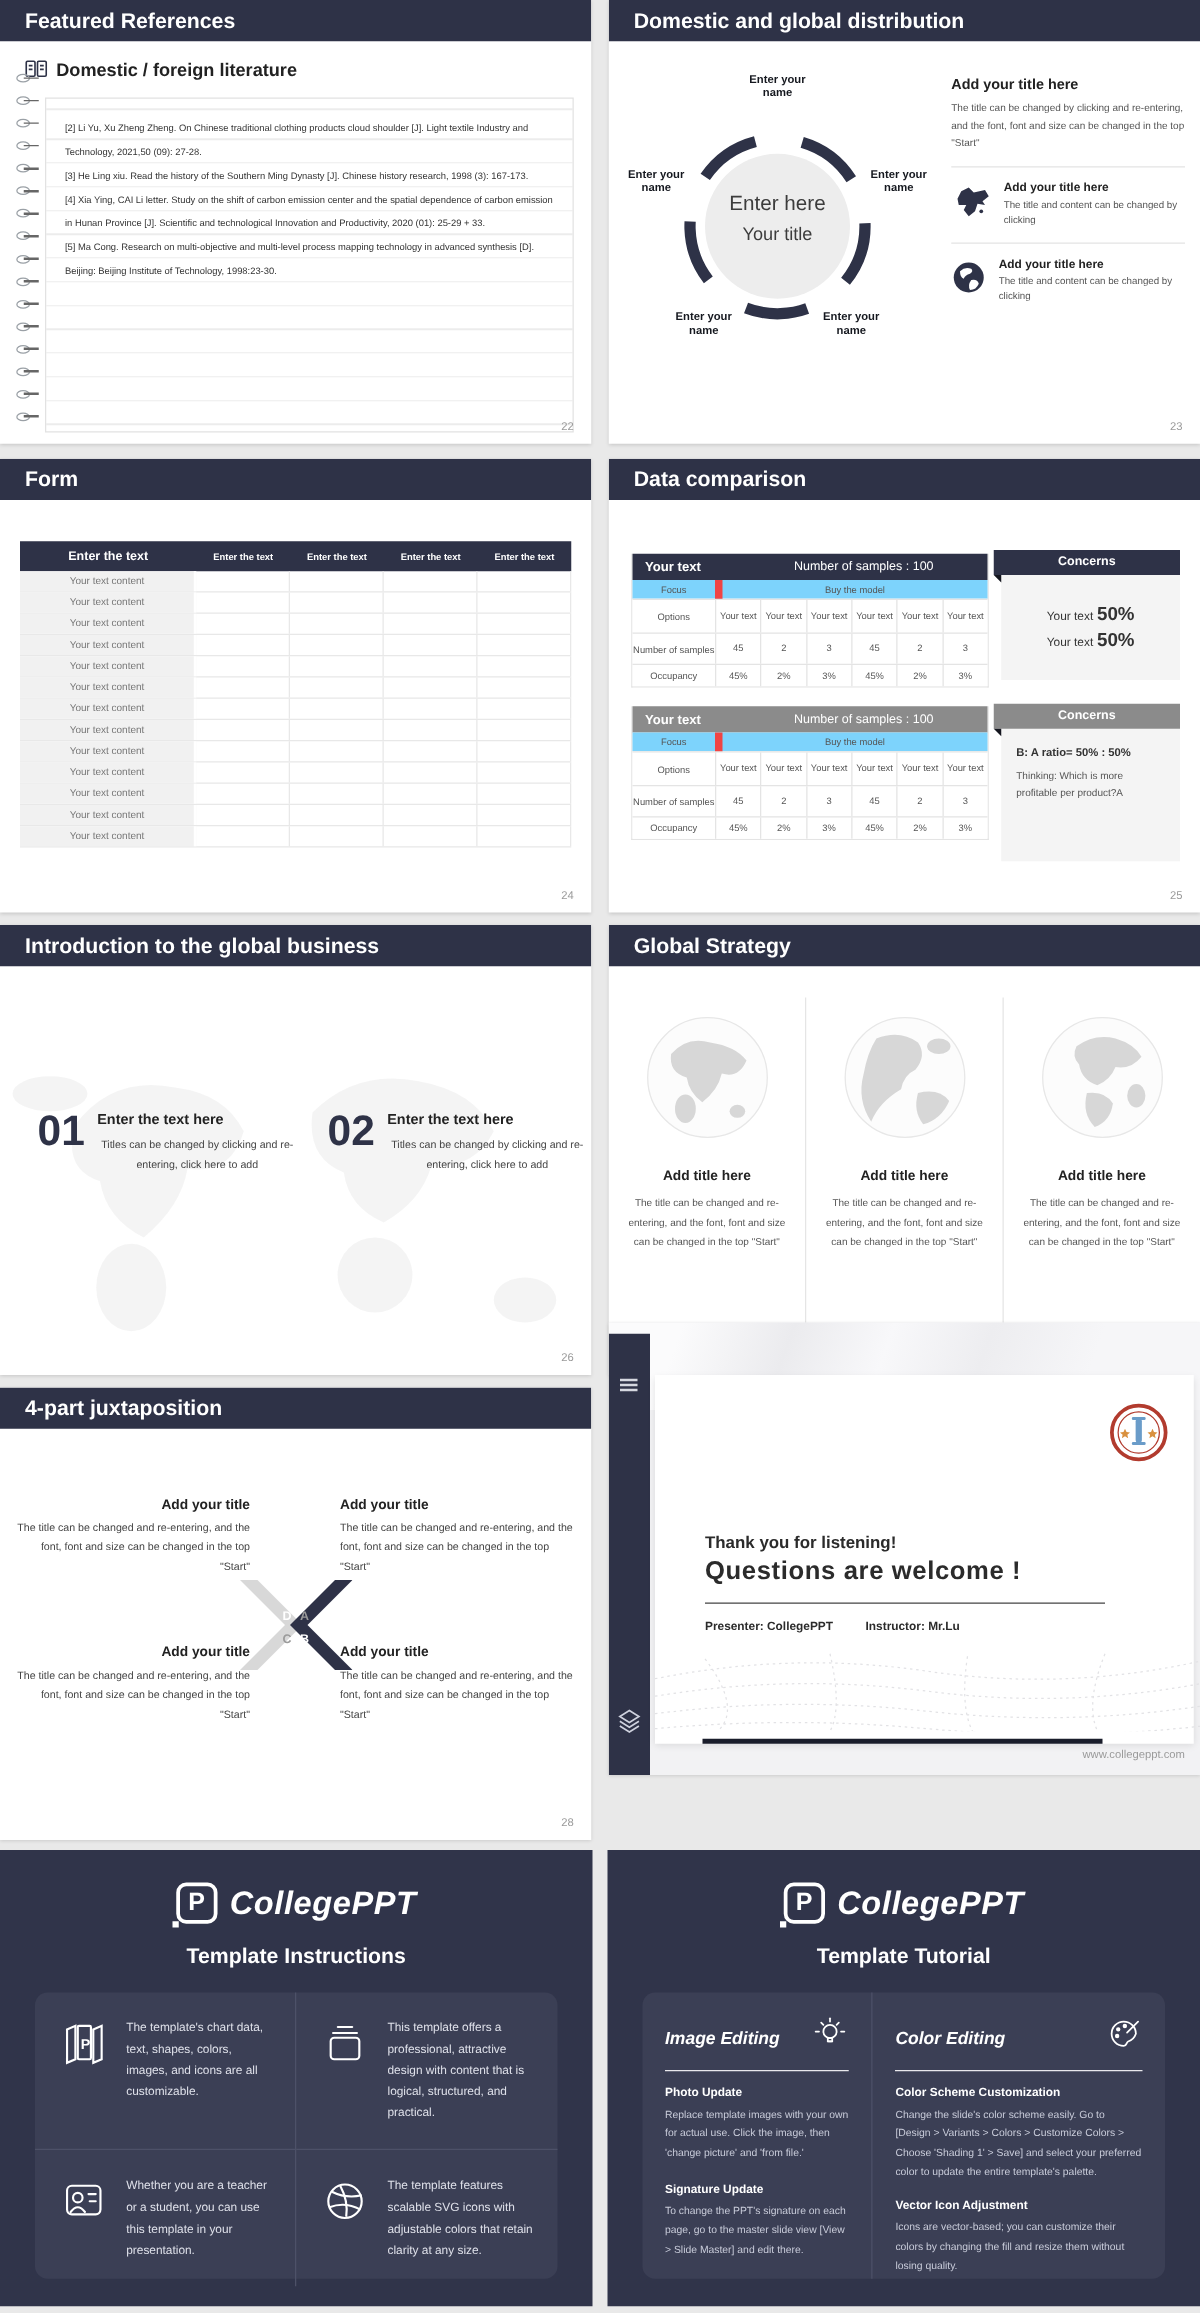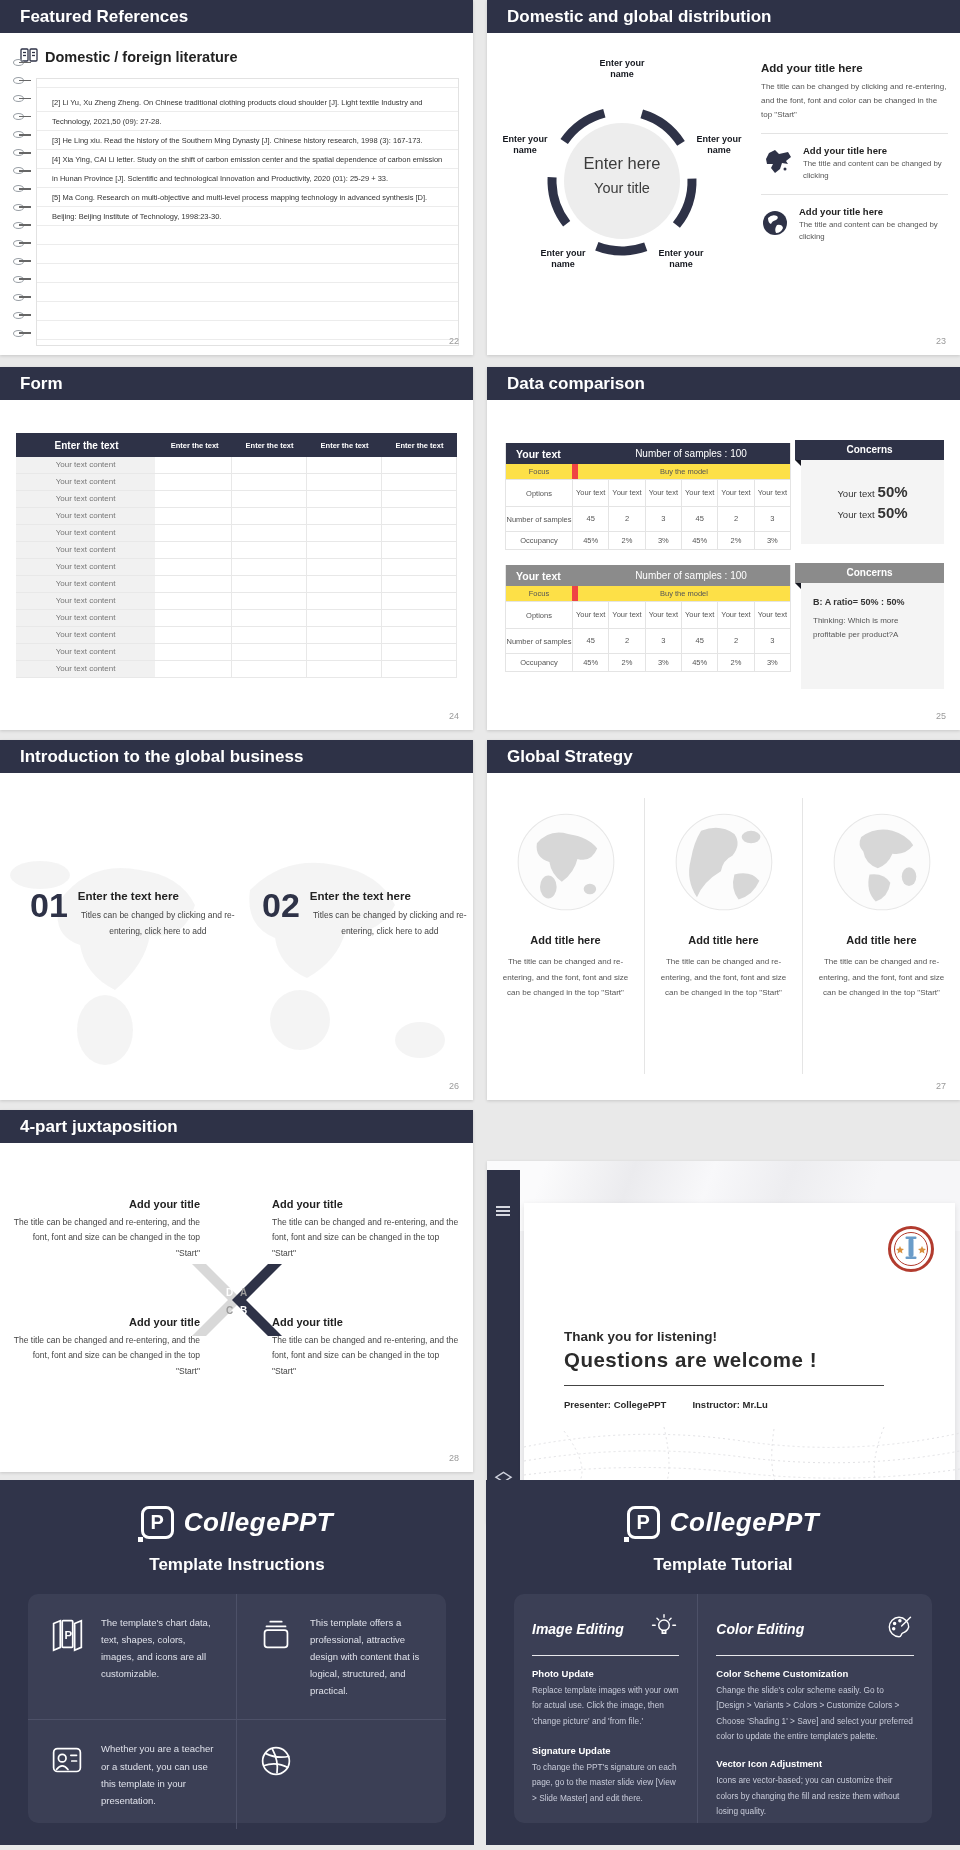--- a/index.html
+++ b/index.html
@@ -36,21 +36,21 @@
   .f-head .c{width:17%;text-align:center;font-size:7.5px;}
   .f-row{display:flex;height:16px;border-bottom:1px solid #e8e8e8;}
   .f-row .c1{width:32%;background:#f1f1f1;color:#777;font-size:8px;text-align:center;line-height:16px;border-right:2px solid #fff;}
   .f-row .c{width:17%;border-right:1px solid #e8e8e8;}
   
   .dct{position:absolute;left:18px;width:284px;border:1px solid #e4e4e4;border-top:none;}
   .dct .bar{display:flex;height:21px;align-items:center;color:#fff;}
   .bar.navy{background:#2e3247;}.bar.gray{background:#8b8b8b;}
   .bar .l{width:76px;padding-left:10px;font-weight:bold;font-size:10.5px;}
   .bar .r{flex:1;text-align:center;font-size:10px;}
-  .sub{display:flex;height:15px;line-height:15px;background:#fde047;color:#555;font-size:7.5px;}
+  .sub{display:flex;height:15px;line-height:15px;background:#7dd3fc;color:#555;font-size:7.5px;}
   .sub .l{width:66px;text-align:center;}
   .sub .r{flex:1;text-align:center;border-left:6px solid #ef4444;}
   .dr{display:flex;background:#fff;border-top:1px solid #e4e4e4;font-size:7.5px;color:#555;}
   .dr .l{width:66px;display:flex;align-items:center;justify-content:center;text-align:center;border-right:1px solid #e4e4e4;}
   .dr .cc{flex:1;display:flex;align-items:center;justify-content:center;text-align:center;border-right:1px solid #e4e4e4;line-height:1.3;}
   .dr .cc:last-child{border-right:none;}
   .h26{height:26px;}.h24{height:24px;}.h17{height:17px;}
   .concern{position:absolute;left:314px;right:16px;}
   .rib{position:relative;margin-left:-6px;height:20px;color:#fff;text-align:center;font-weight:bold;font-size:10px;line-height:20px;}
   .rib.navy{background:#2e3247;}.rib.gray{background:#8b8b8b;}
@@ -176,21 +176,21 @@
       <div class="wc2">Your title</div>
     </div>
     <div class="wlabel" style="left:89px;top:12px;">Enter your name</div>
     <div class="wlabel" style="left:-8px;top:88px;">Enter your name</div>
     <div class="wlabel" style="left:186px;top:88px;">Enter your name</div>
     <div class="wlabel" style="left:30px;top:202px;">Enter your name</div>
     <div class="wlabel" style="left:148px;top:202px;">Enter your name</div>
   </div>
   <div class="s23-right">
     <h3>Add your title here</h3>
-    <div class="s23-body">The title can be changed by clicking and re-entering, and the font, font and color can be changed in the top "Start"</div>
+    <div class="s23-body">The title can be changed by clicking and re-entering, and the font, font and size can be changed in the top "Start"</div>
     <div class="s23-div"></div>
     <div class="s23-item">
       <span>
         <svg width="32" height="27" viewBox="0 0 32 27">
             <path fill="#2e3247" d="M5 11 L8 5 L14 2 L18 6 L27 4 L30 9 L25 13 L27 16 L21 15 L19 21 L14 25 L10 20 L12 16 L6 16 Z"></path>
             <circle cx="24" cy="21" r="1.5" fill="#2e3247"></circle>
           </svg>
       </span>
       <div>
         <div class="tt">Add your title here</div>
@@ -515,21 +515,21 @@
       <polygon points="90,16 54,52 90,88 76,88 40,52 76,16" fill="#2e3247"></polygon>
       <text x="34" y="48" font-size="10" font-weight="bold" fill="#ffffff">D</text>
       <text x="48" y="48" font-size="10" font-weight="bold" fill="#9b9b9b">A</text>
       <text x="34" y="66" font-size="10" font-weight="bold" fill="#9b9b9b">C</text>
       <text x="48" y="66" font-size="10" font-weight="bold" fill="#ffffff">B</text>
     </svg>
   </div>
   <div class="pagenum">28</div>
 </div>
 
-<div class="slide ty" style="left:487px;top:1161px;width:473px;height:362px;">
+<div class="slide ty" style="left:487px;top:1058px;width:473px;height:362px;">
   <div class="ty-side">
     <div class="burger">
         <span></span>
         <span></span>
         <span></span>
       </div>
     <span style="position:absolute;left:6px;bottom:28px;">
       <svg width="21" height="20" viewBox="0 0 22 20" fill="none" stroke="#cfd2de" stroke-width="1.4">
         <polygon points="11,1 19,6 11,11 3,6"></polygon>
         <polyline points="3,10 11,15 19,10"></polyline>
@@ -612,20 +612,21 @@
       </div>
       <div class="quad">
         <span>
           <svg width="42" height="42" viewBox="0 0 44 44" fill="none" stroke="#fff" stroke-width="1.8">
             <circle cx="22" cy="22" r="14"></circle>
             <path d="M11 14 q12 6 25 3"></path>
               <path d="M9 27 q13 -5 26 2"></path>
               <path d="M18 9 q7 13 5 26"></path>
           </svg>
         </span>
+        <div class="qtext">The template features scalable SVG icons with adjustable colors that retain clarity at any size.</div>
       </div>
     </div>
   </div>
 </div>
 
 <div class="panel" style="left:486px;">
   <div class="brandrow">
     <span class="pmark">P</span>
     <span class="brandtxt">CollegePPT</span>
   </div>

